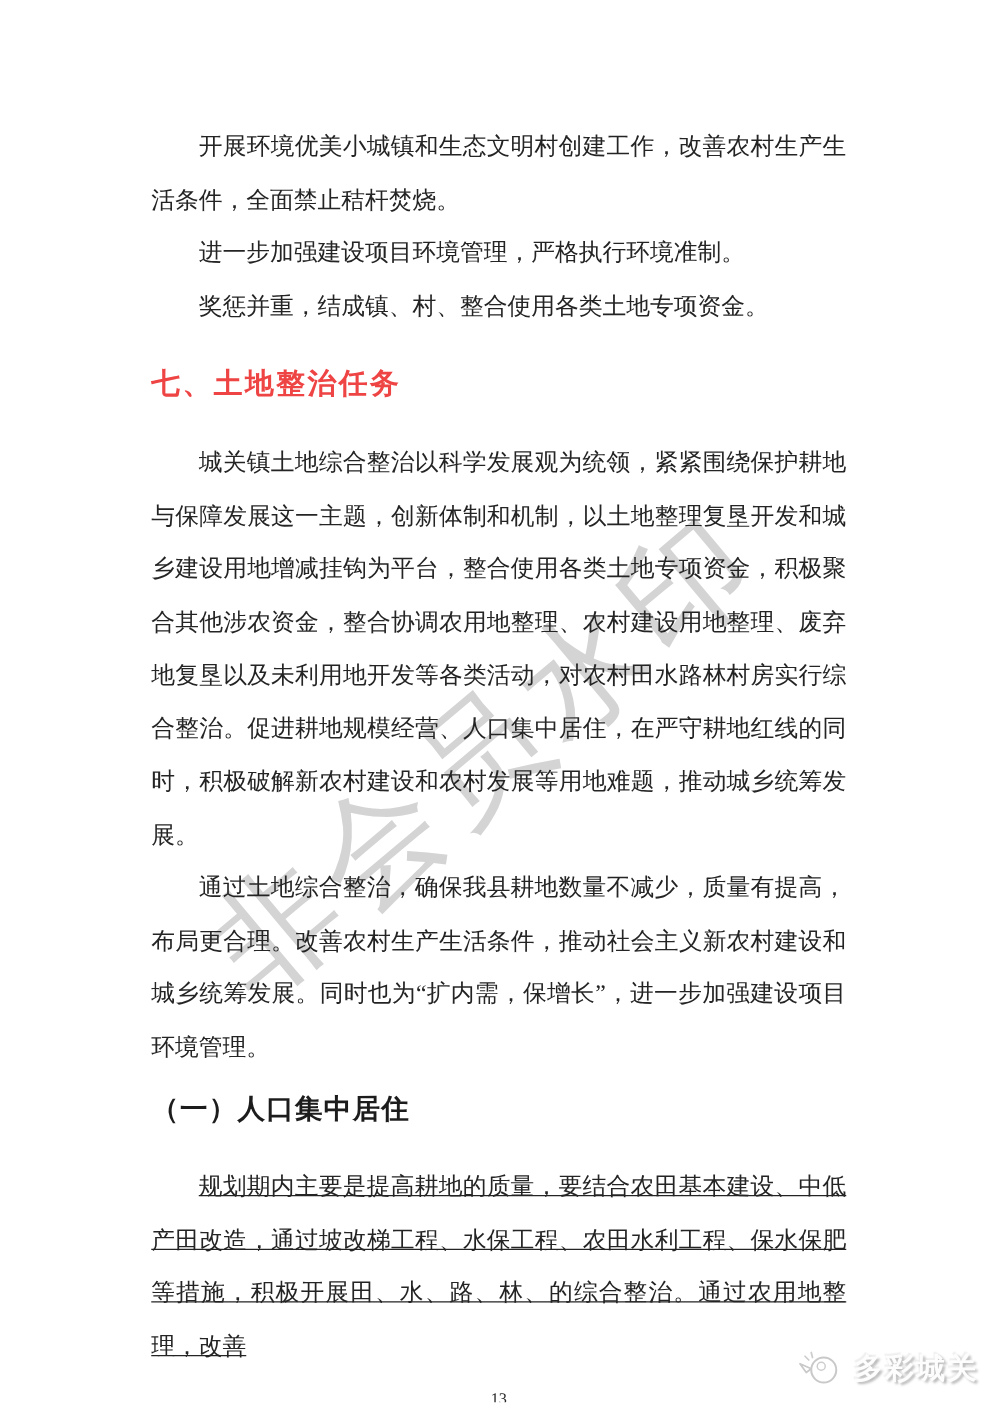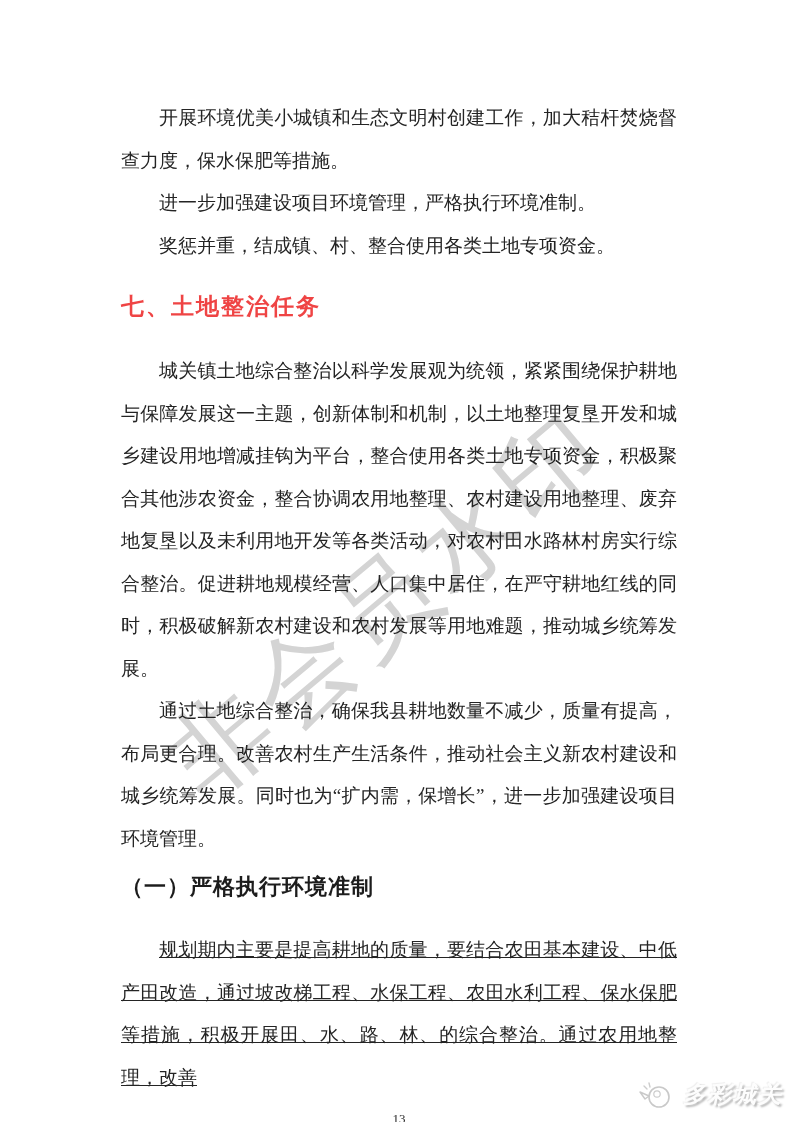--- a/index.html
+++ b/index.html
@@ -86,56 +86,54 @@
     color: #2a2a2a;
     font-family: "Liberation Serif", "DejaVu Serif", serif;
   }
 
   
   .brand {
     position: absolute;
     right: 10px;
     bottom: 12px;
     display: flex;
-    align-items: center;
     gap: 7px;
     z-index: 3;
-    font-style: italic;
   }
   .brand-text {
     font-family: "Liberation Sans", "DejaVu Sans", sans-serif;
     font-weight: 700;
     font-size: 23px;
     letter-spacing: 2px;
     color: #fdfdfd;
     text-shadow: 2px 2px 2px #b9b9b9, -1px -1px 1px #efefef;
   }
 </style>
 </head>
 <body>
 
 <div class="page">
 
   <div class="watermark">非会员水印</div>
 
   <div class="content">
 
-    <p class="body-para">开展环境优美小城镇和生态文明村创建工作，加大秸杆焚烧督查力度，保水保肥等措施。</p>
+    <p class="body-para">开展环境优美小城镇和生态文明村创建工作，改善农村生产生活条件，全面禁止秸杆焚烧。</p>
 
     <p class="body-para">进一步加强建设项目环境管理，严格执行环境准制。</p>
 
     <p class="body-para">奖惩并重，结成镇、村、整合使用各类土地专项资金。</p>
 
     <h1 class="section-heading">七、土地整治任务</h1>
 
     <p class="body-para para-main">城关镇土地综合整治以科学发展观为统领，紧紧围绕保护耕地与保障发展这一主题，创新体制和机制，以土地整理复垦开发和城乡建设用地增减挂钩为平台，整合使用各类土地专项资金，积极聚合其他涉农资金，整合协调农用地整理、农村建设用地整理、废弃地复垦以及未利用地开发等各类活动，对农村田水路林村房实行综合整治。促进耕地规模经营、人口集中居住，在严守耕地红线的同时，积极破解新农村建设和农村发展等用地难题，推动城乡统筹发展。</p>
 
     <p class="body-para para-second">通过土地综合整治，确保我县耕地数量不减少，质量有提高，布局更合理。改善农村生产生活条件，推动社会主义新农村建设和城乡统筹发展。同时也为“扩内需，保增长”，进一步加强建设项目环境管理。</p>
 
-    <h2 class="sub-heading">（一）严格执行环境准制</h2>
+    <h2 class="sub-heading">（一）人口集中居住</h2>
 
     <p class="body-para para-third">规划期内主要是提高耕地的质量，要结合农田基本建设、中低产田改造，通过坡改梯工程、水保工程、农田水利工程、保水保肥等措施，积极开展田、水、路、林、的综合整治。通过农用地整理，改善</p>
 
     <div class="page-number">13</div>
   </div>
 
   <div class="brand">
     <span style="display:inline-block; line-height:0;">
       <svg width="40" height="30" viewBox="0 0 40 30">
 

